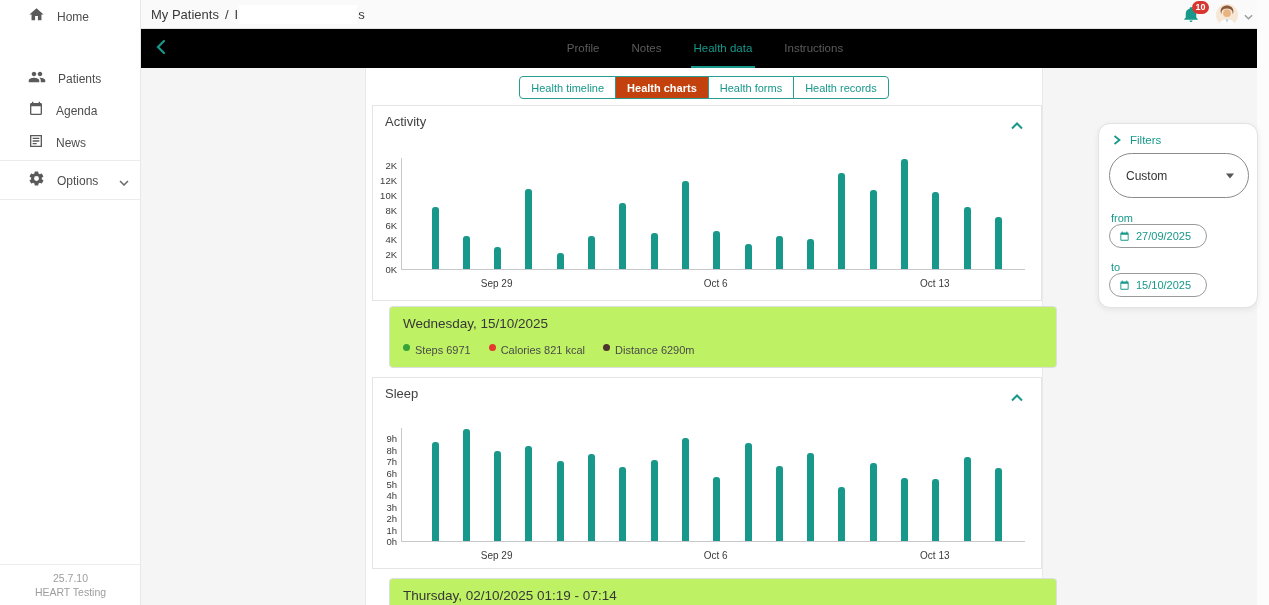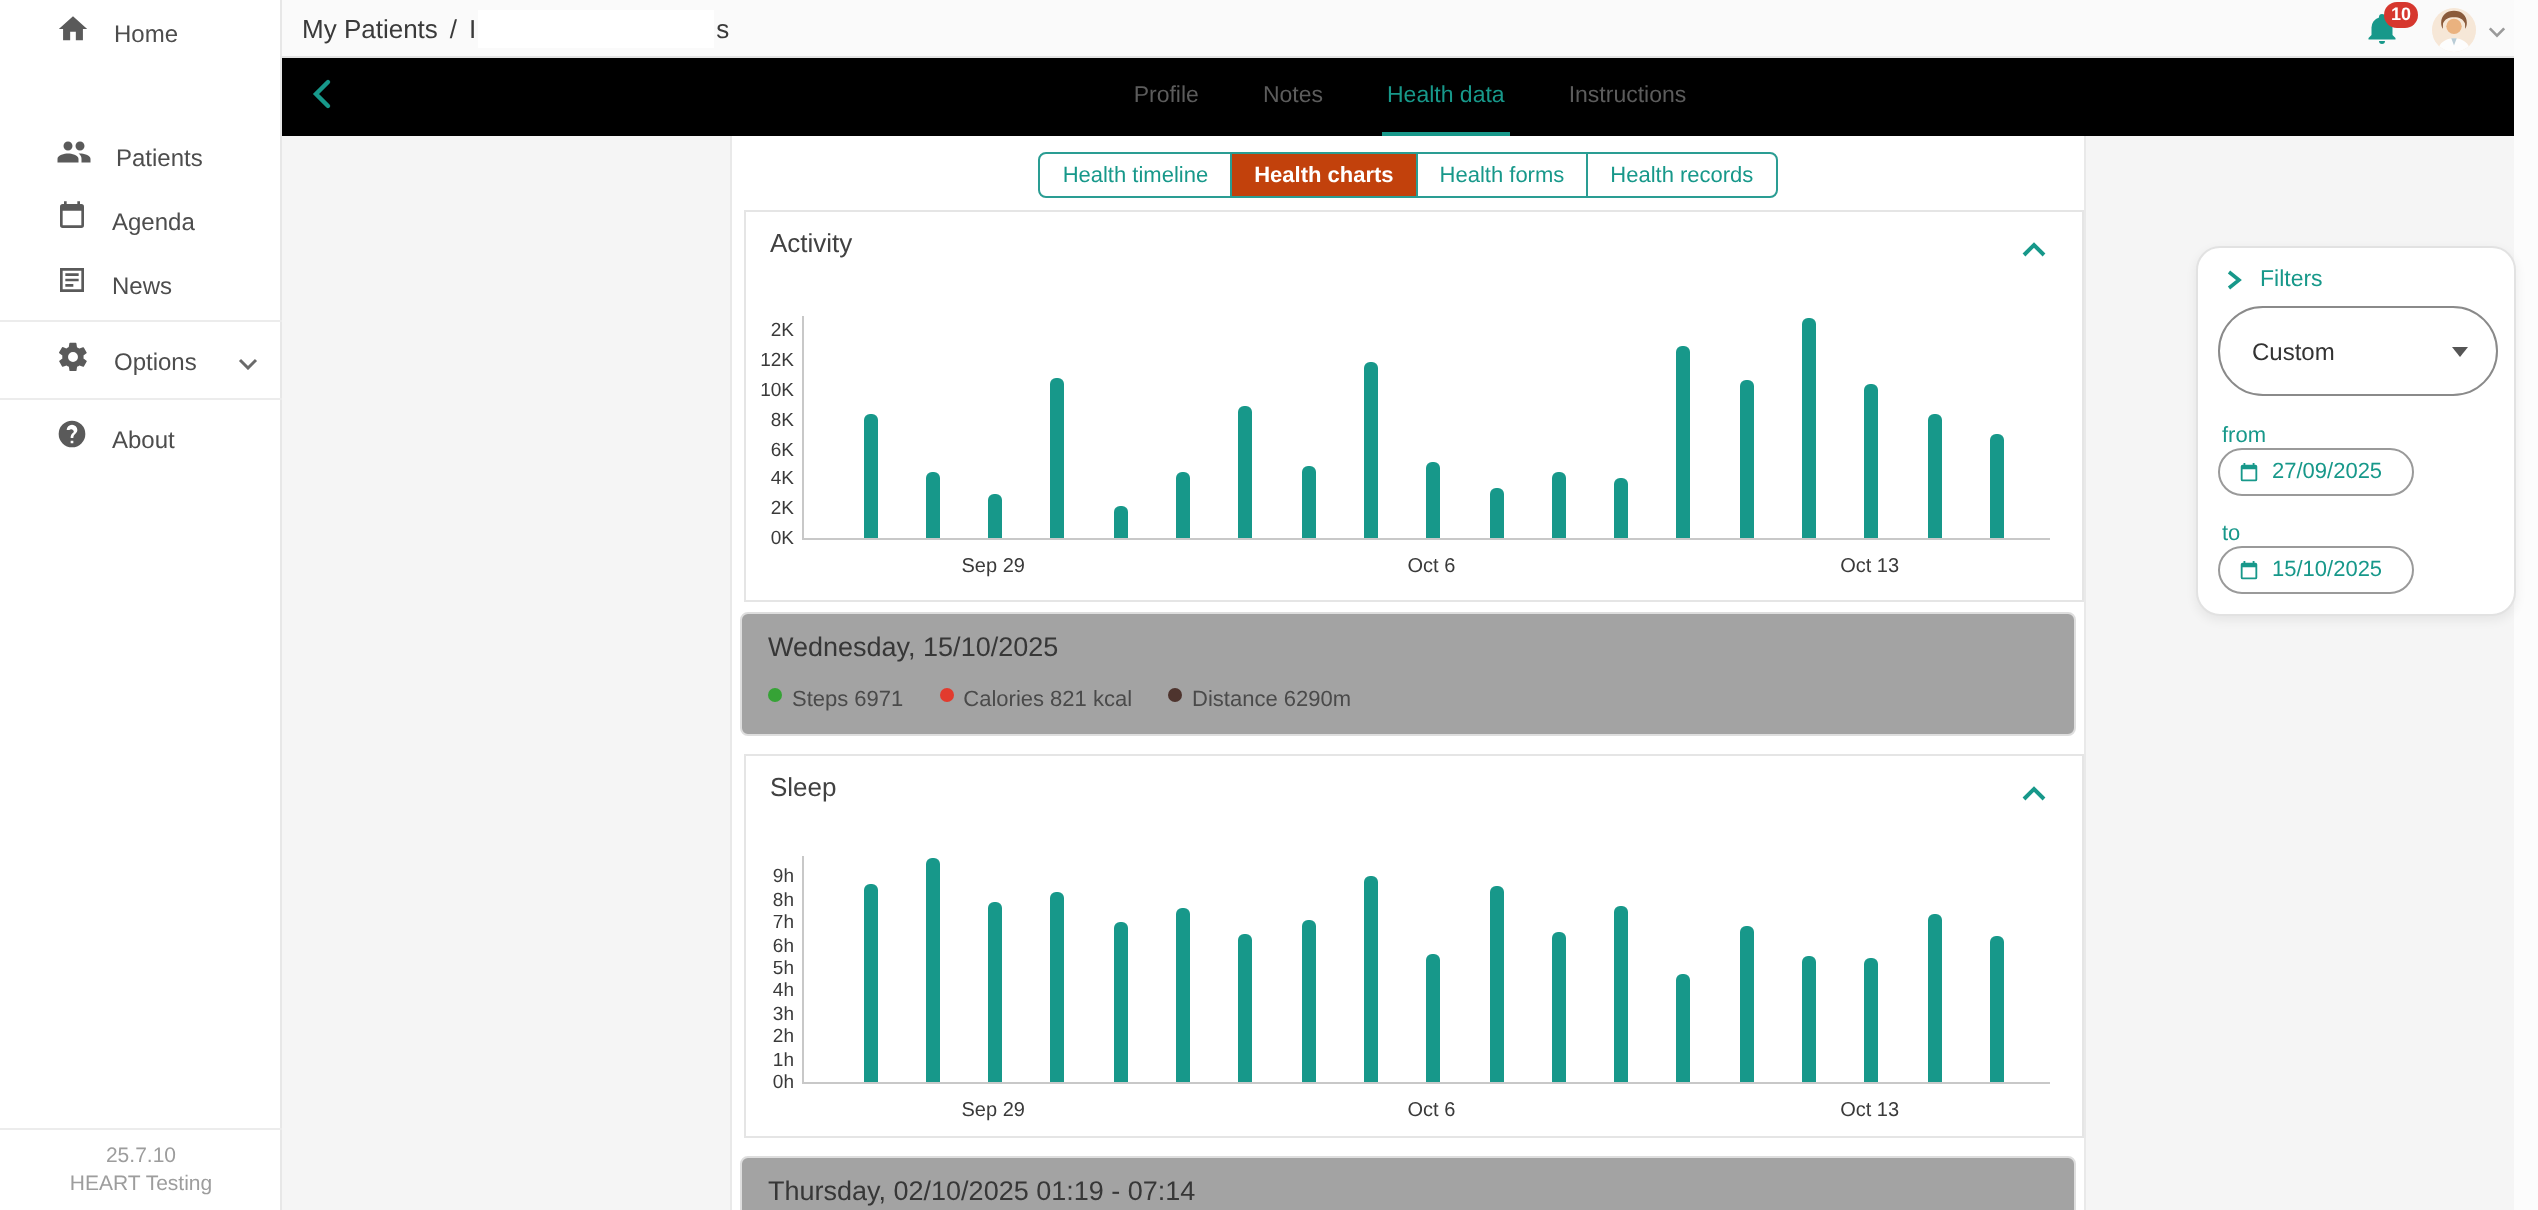--- a/index.html
+++ b/index.html
@@ -52,21 +52,21 @@
   .section-title { position:absolute; left:12px; top:8px; font-size:13px; color:#414141; }
   .collapse-btn { position:absolute; right:16px; top:10px; width:14px; height:10px; cursor:pointer; }
   .yaxis { position:absolute; }
   .ytick { position:absolute; right:0; font-size:9.5px; color:#3a3a3a; line-height:9px; }
   .plot { position:absolute; border-left:1px solid #c8c8c8; border-bottom:1px solid #c8c8c8; }
   .bar { position:absolute; bottom:0; width:7px; border-radius:3px 3px 0 0; cursor:pointer; }
   .xlabels { position:absolute; height:12px; }
   .xtick { position:absolute; transform:translateX(-50%); font-size:10px; color:#3a3a3a; white-space:nowrap; }
 
   
-  .detail-card { position:absolute; left:4px; width:668px; background:#a3a3a3; border:1px solid #dedede; border-radius:4px; }
+  .detail-card { position:absolute; left:23px; width:668px; background:#bef264; border:1px solid #dedede; border-radius:4px; }
   .detail-title { position:absolute; left:13px; top:9px; font-size:13.5px; color:#373737; }
   .detail-metrics { position:absolute; left:13px; top:37px; display:flex; gap:18px; align-items:center; }
   .metric { display:flex; gap:5px; font-size:11px; color:#4a4a4a; }
   .dot { width:7px; height:7px; border-radius:50%; }
 
   
   .filters-card { position:absolute; left:1098px; top:123px; width:160px; height:185px; background:#fff; border:1px solid #e2e2e2; border-radius:12px; box-shadow:0 2px 6px rgba(0,0,0,0.07); }
   .filters-header { position:absolute; left:14px; top:10px; display:flex; align-items:center; gap:9px; cursor:pointer; }
   .filters-header span { font-size:11.5px; color:#17988a; }
   .range-select { position:absolute; left:10px; top:29px; width:140px; height:45px; border:1px solid #8a8a8a; border-radius:23px; display:flex; align-items:center; cursor:pointer; }
@@ -110,26 +110,20 @@
     <div class="side-item" style="top:165px">
       <span><svg width="17" height="17" viewBox="0 0 24 24" fill="#5a5a5a">
             <path d="M19.4 13c.04-.33.06-.66.06-1s-.02-.67-.06-1l2.1-1.6a.5.5 0 0 0 .12-.64l-2-3.46a.5.5 0 0 0-.6-.22l-2.5 1a7.3 7.3 0 0 0-1.7-1l-.4-2.6A.5.5 0 0 0 13.9 2h-4a.5.5 0 0 0-.5.42l-.4 2.6c-.6.26-1.17.6-1.7 1l-2.5-1a.5.5 0 0 0-.6.22l-2 3.46a.5.5 0 0 0 .12.64L4.5 11c-.04.33-.06.66-.06 1s.02.67.06 1l-2.1 1.6a.5.5 0 0 0-.12.64l2 3.46c.14.24.42.33.6.22l2.5-1c.53.4 1.1.74 1.7 1l.4 2.6c.04.24.25.42.5.42h4c.25 0 .46-.18.5-.42l.4-2.6c.6-.26 1.17-.6 1.7-1l2.5 1c.24.1.5 0 .6-.22l2-3.46a.5.5 0 0 0-.12-.64L19.4 13zM12 15.5a3.5 3.5 0 1 1 0-7 3.5 3.5 0 0 1 0 7z"></path>
           </svg></span>
       <span class="side-label">Options</span>
       <span class="side-chevron"><svg width="10" height="6" viewBox="0 0 10 6">
             <polyline points="1,1 5,5 9,1" fill="none" stroke="#6a6a6a" stroke-width="1.5"></polyline>
           </svg></span>
     </div>
     <div class="side-divider" style="top:199px"></div>
-    <div class="side-item" style="top:204px">
-      <span><svg width="16" height="16" viewBox="0 0 24 24" fill="#5a5a5a">
-            <path d="M12 2a10 10 0 1 0 0 20 10 10 0 0 0 0-20zm1 17h-2v-2h2v2zm2.07-7.75l-.9.92C13.45 12.9 13 13.5 13 15h-2v-.5c0-1.1.45-2.1 1.17-2.83l1.24-1.26A2 2 0 0 0 10 9H8a4 4 0 1 1 8 0c0 .88-.36 1.68-.93 2.25z"></path>
-          </svg></span>
-      <span class="side-label">About</span>
-    </div>
     <div class="version-box">
       <span>25.7.10</span>
       <span>HEART Testing</span>
     </div>
   </nav>
 
   <header class="topbar">
     <div class="breadcrumb">
       <span>My Patients</span>
       <span class="sep">/</span>

